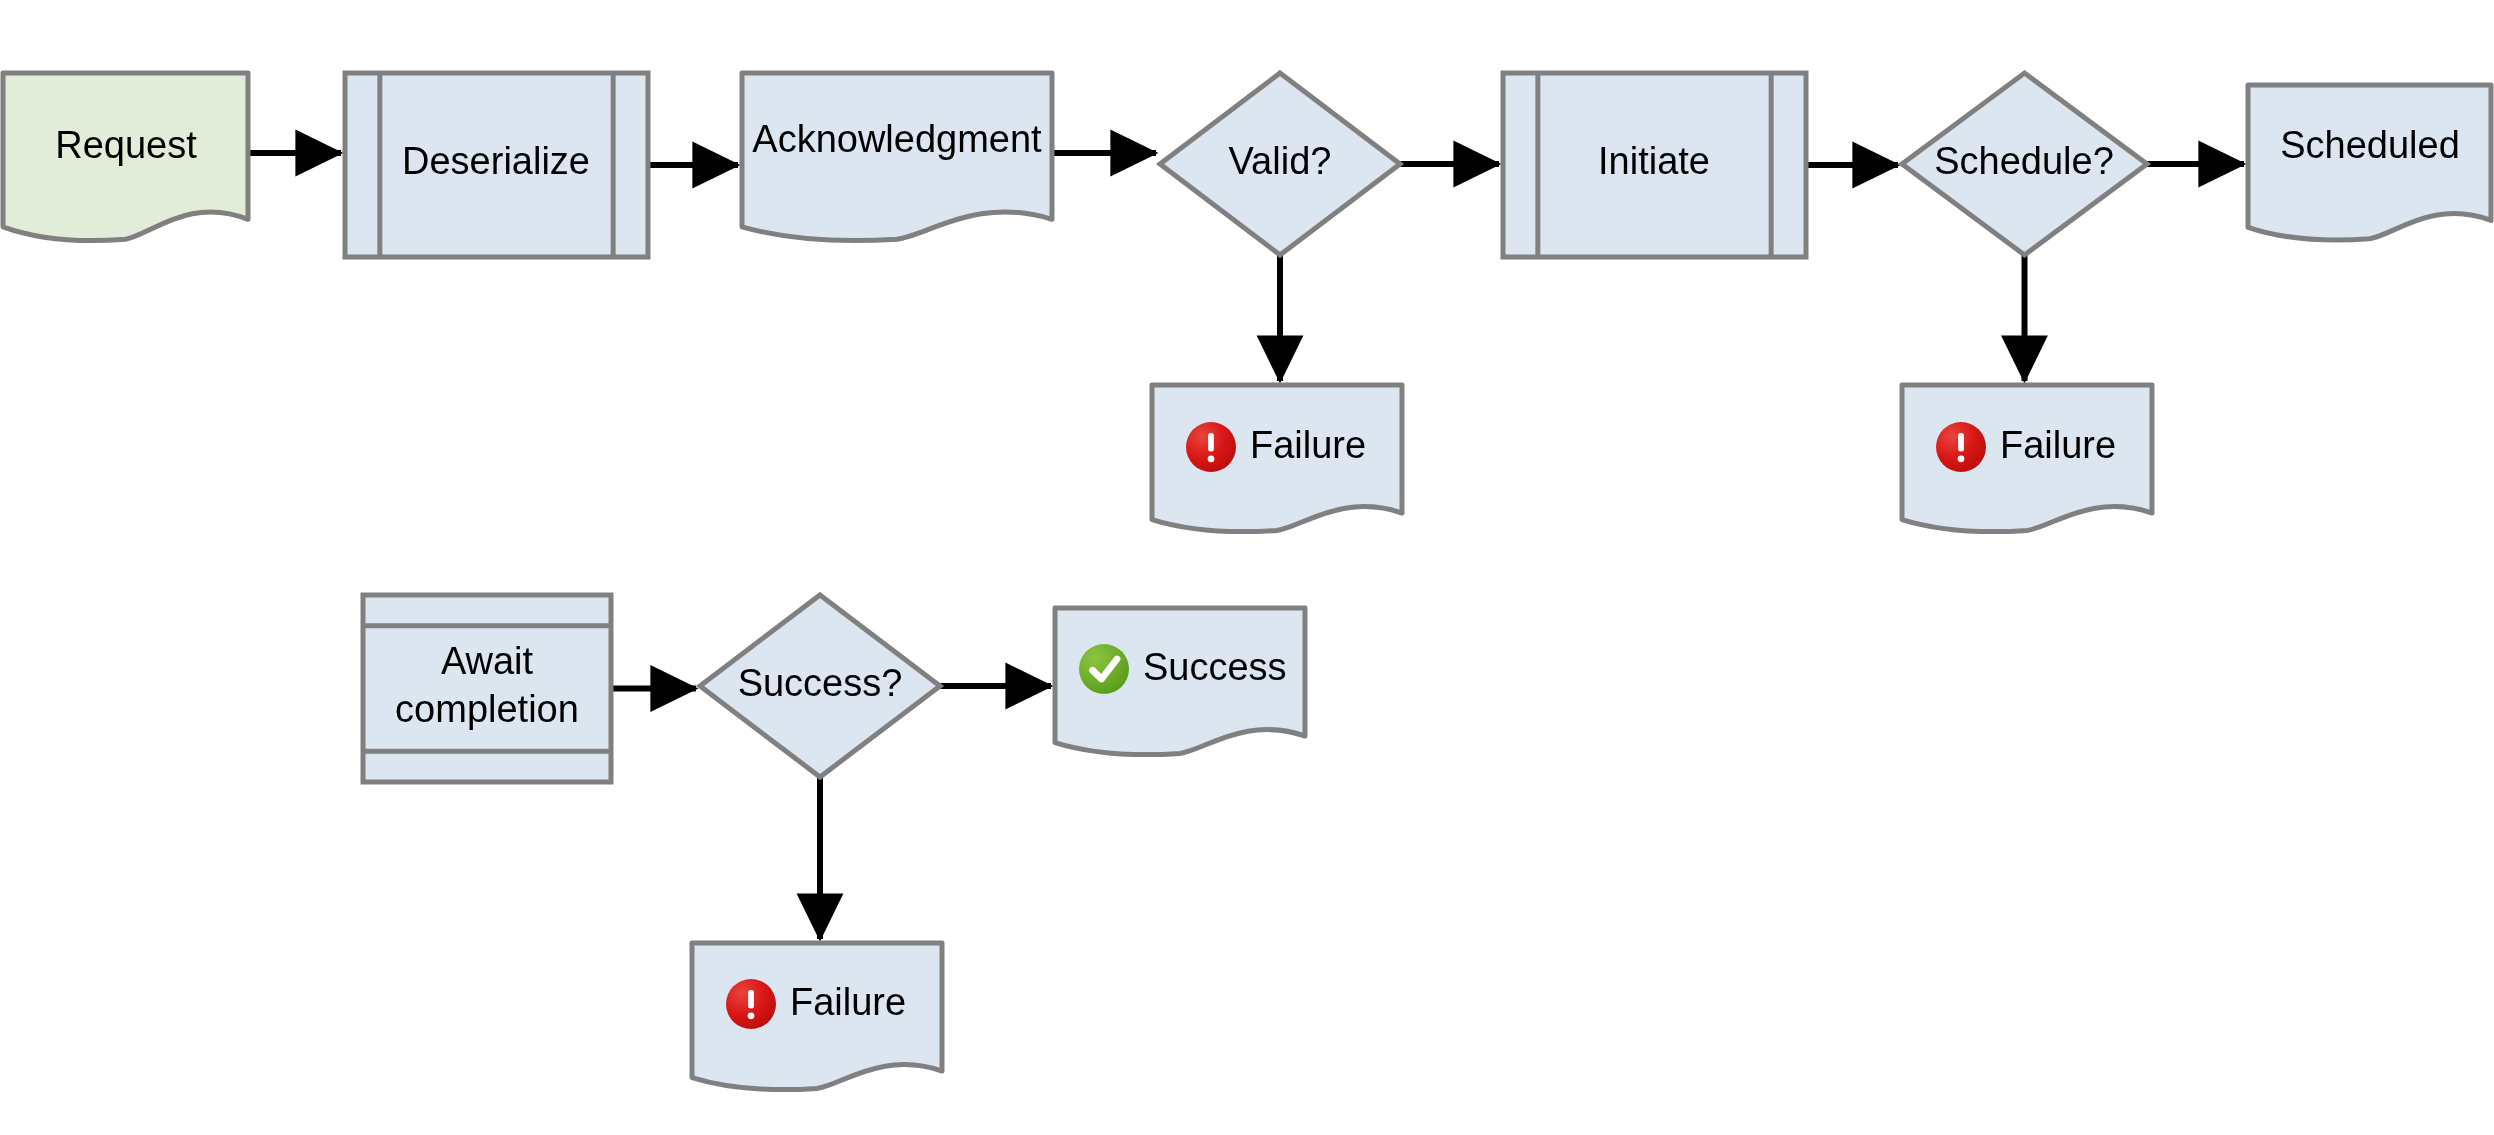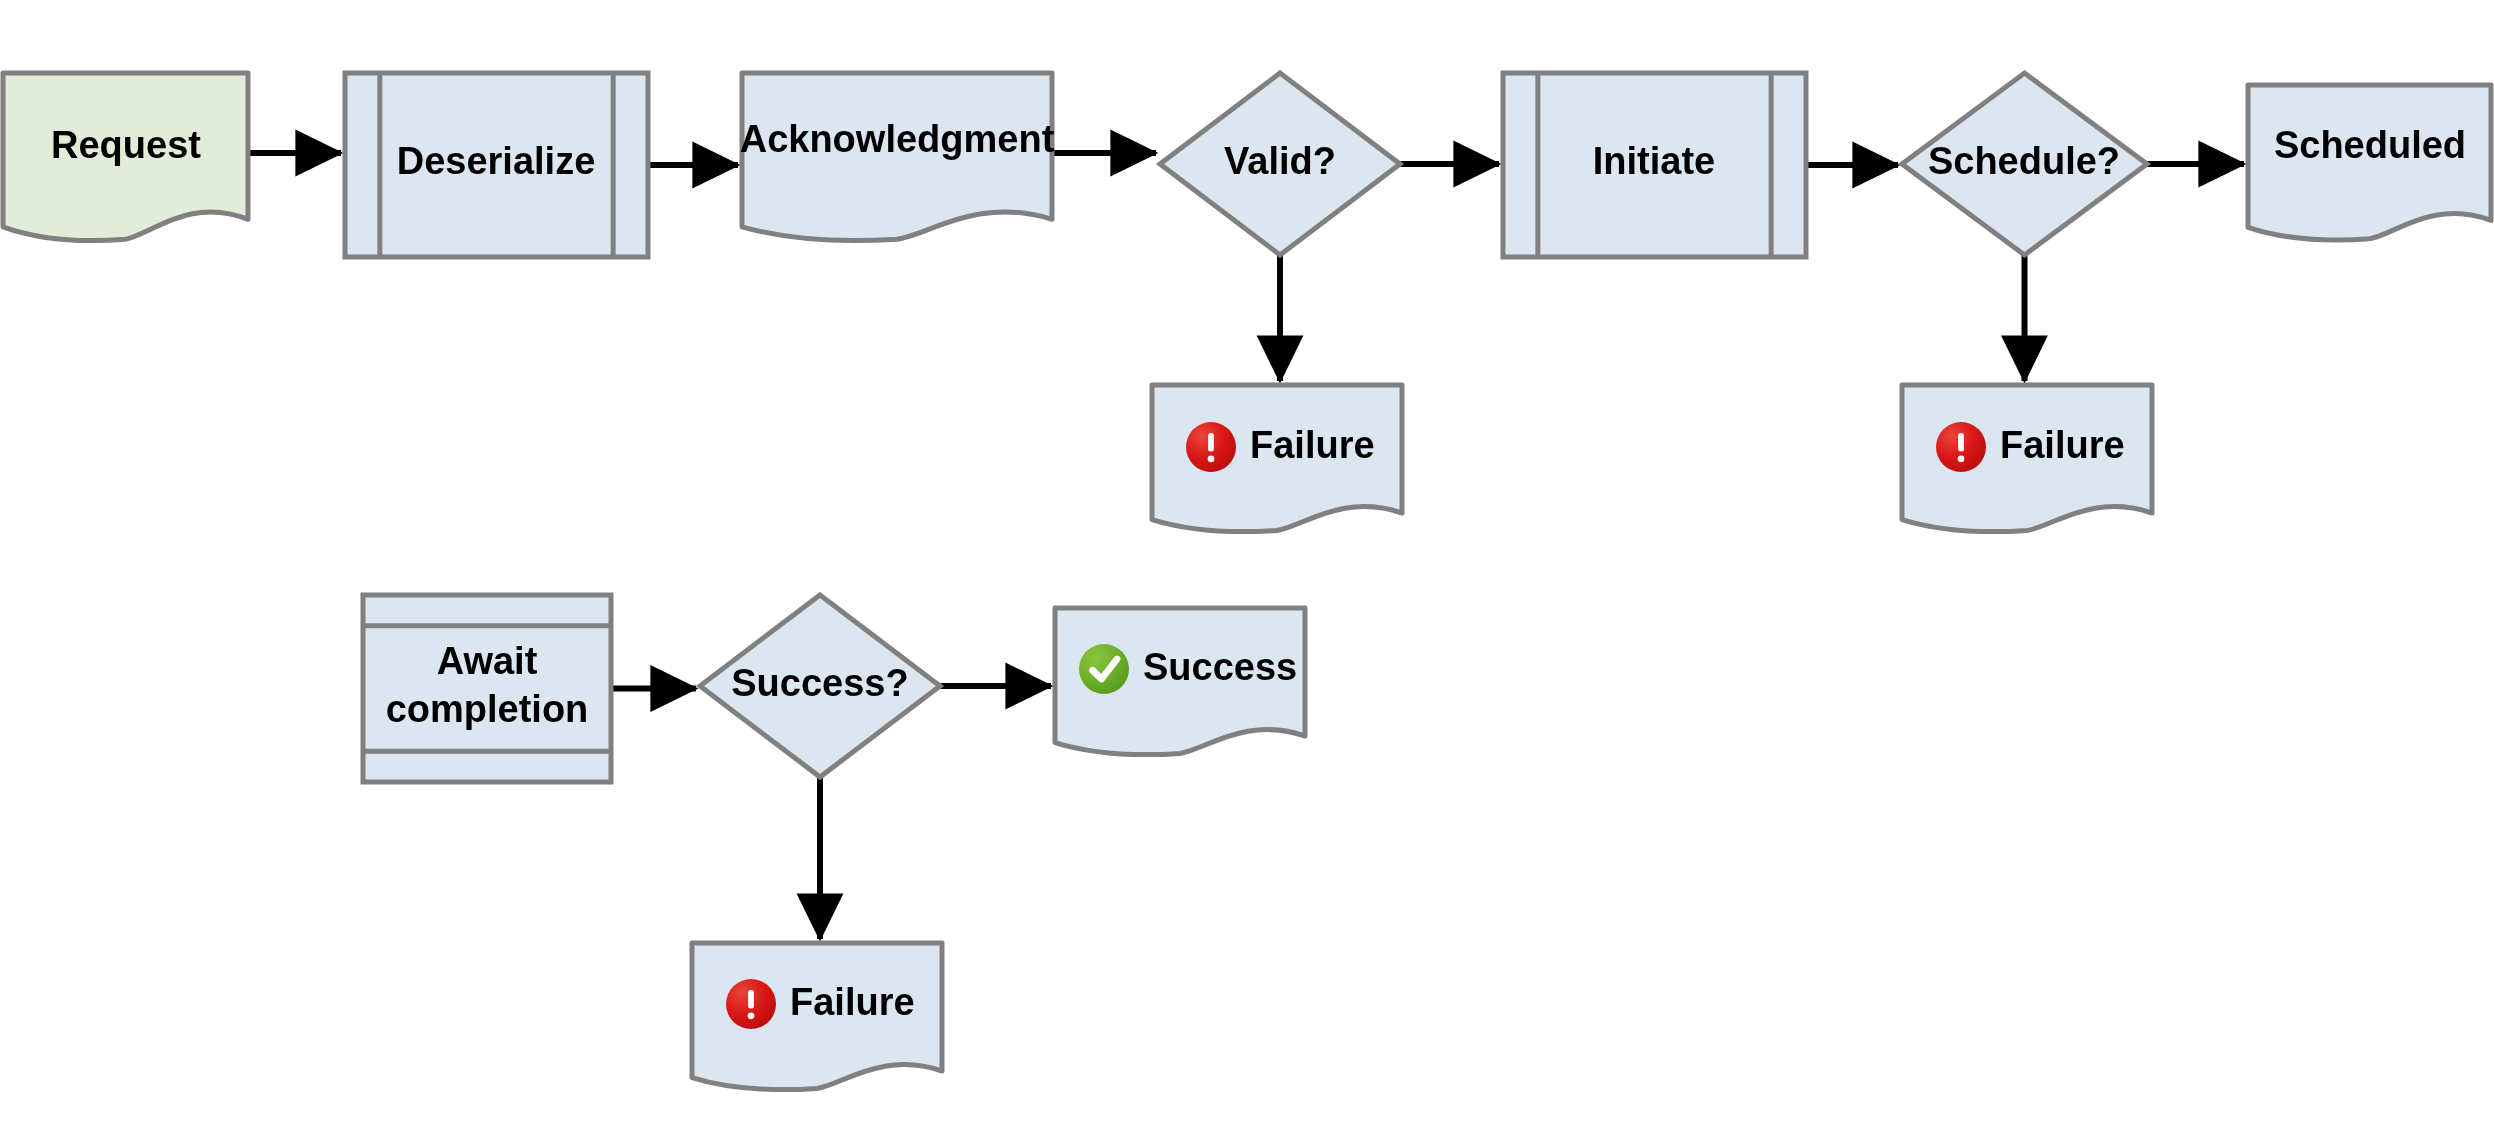--- a/index.html
+++ b/index.html
@@ -9,21 +9,20 @@
   }
   body {
     font-family: "Liberation Sans", sans-serif;
   }
   #canvas {
     position: relative;
     width: 2494px;
     height: 1135px;
     background: #ffffff;
     overflow: hidden;
-    font-weight: bold;
   }
   #flow-svg {
     position: absolute;
     left: 0;
     top: 0;
     width: 2494px;
     height: 1135px;
     display: block;
   }
   .node-label {

